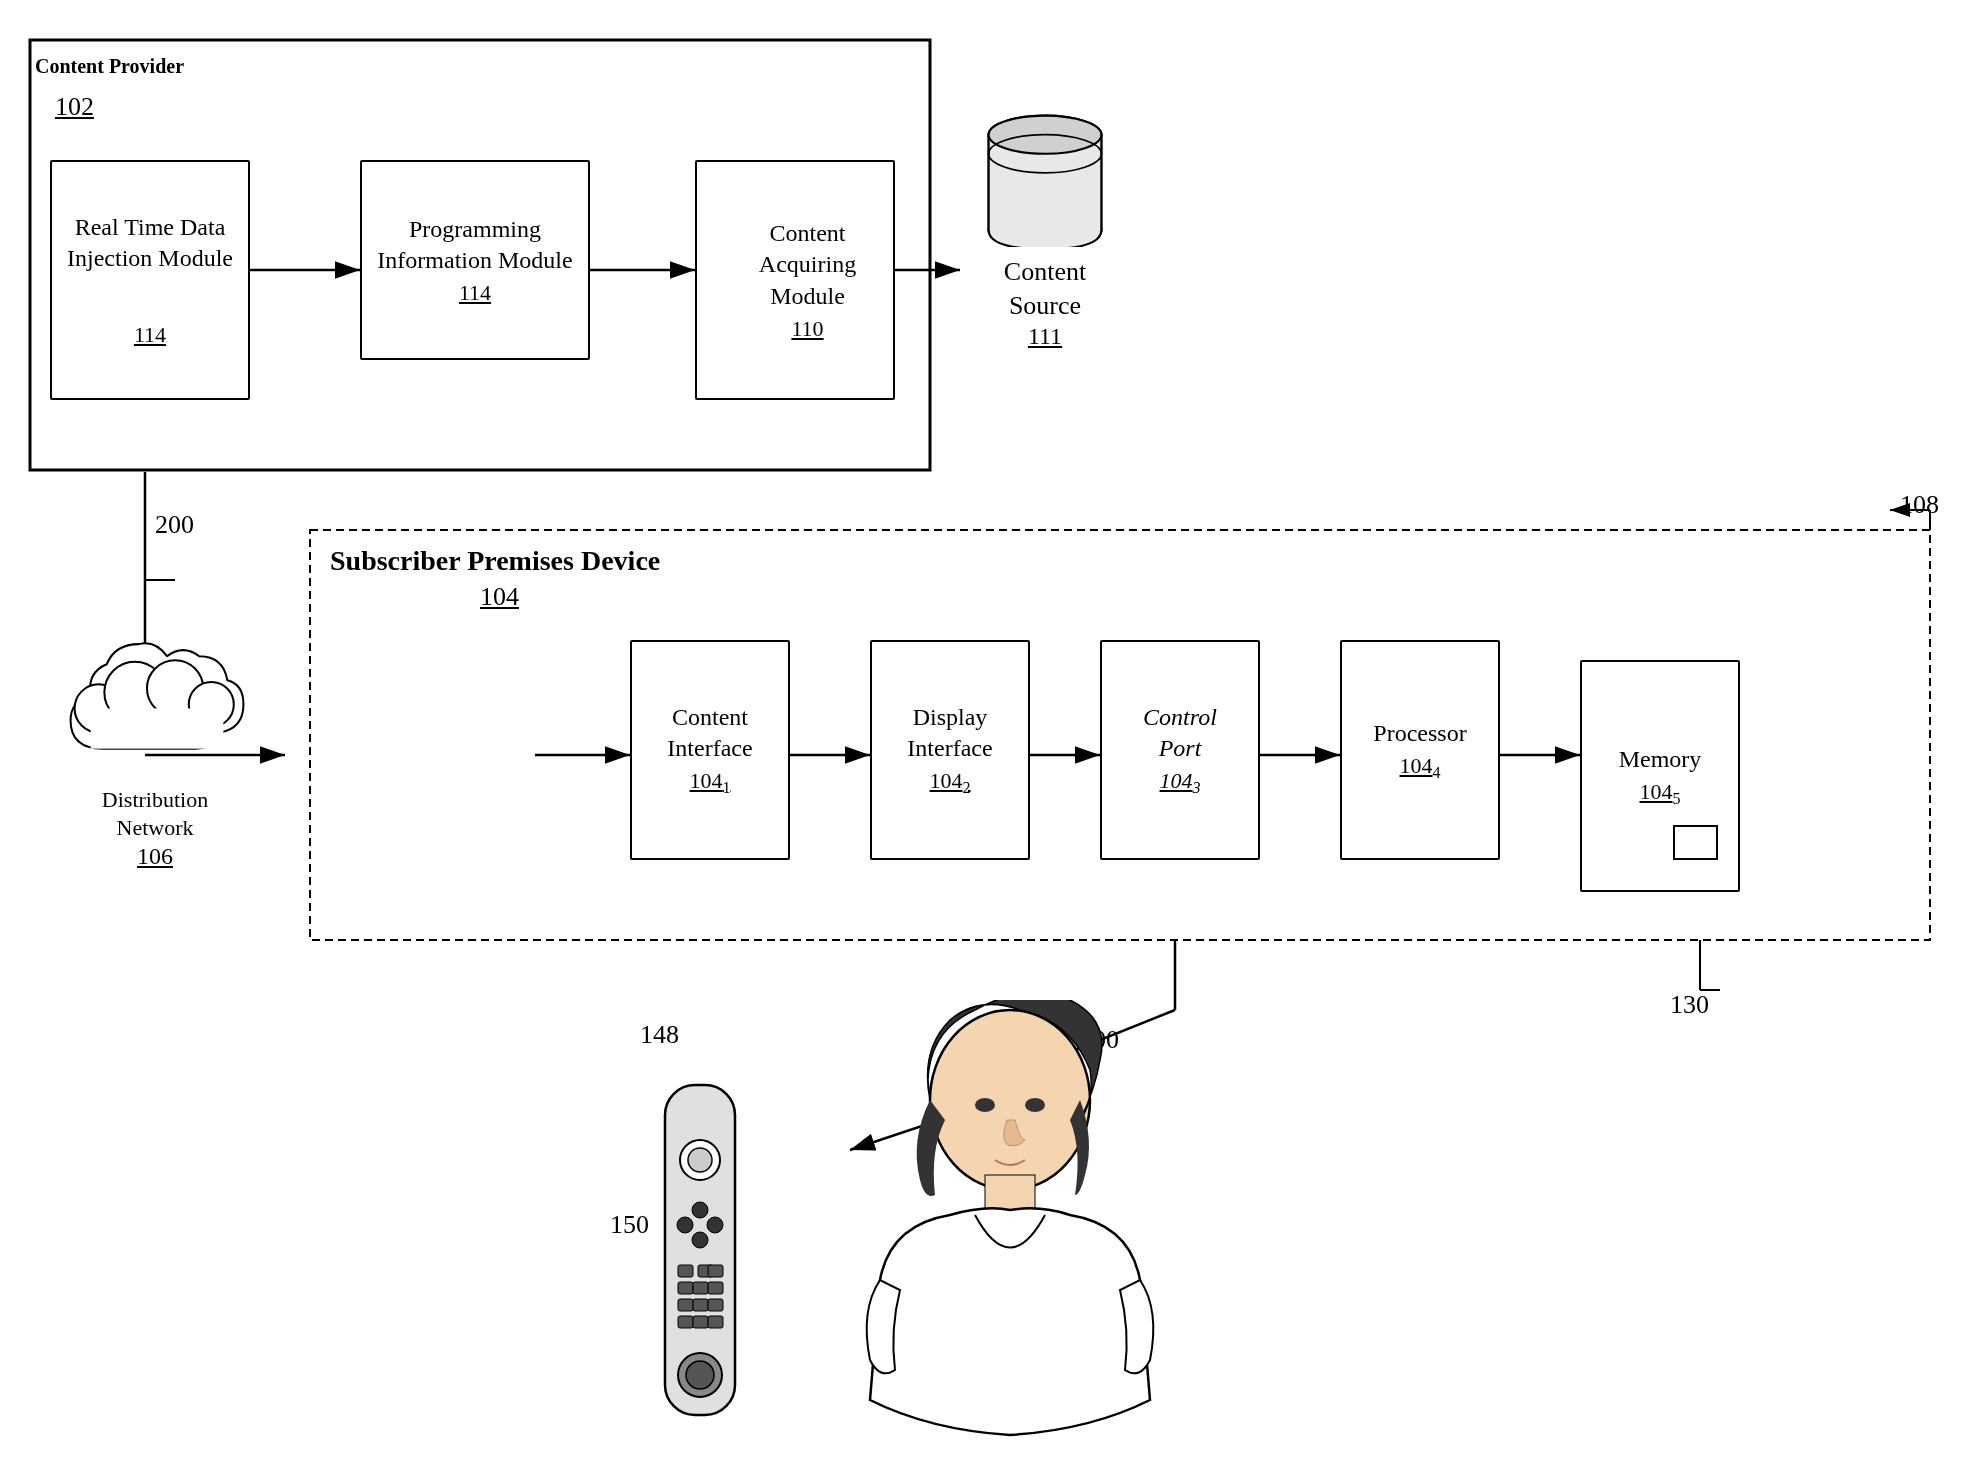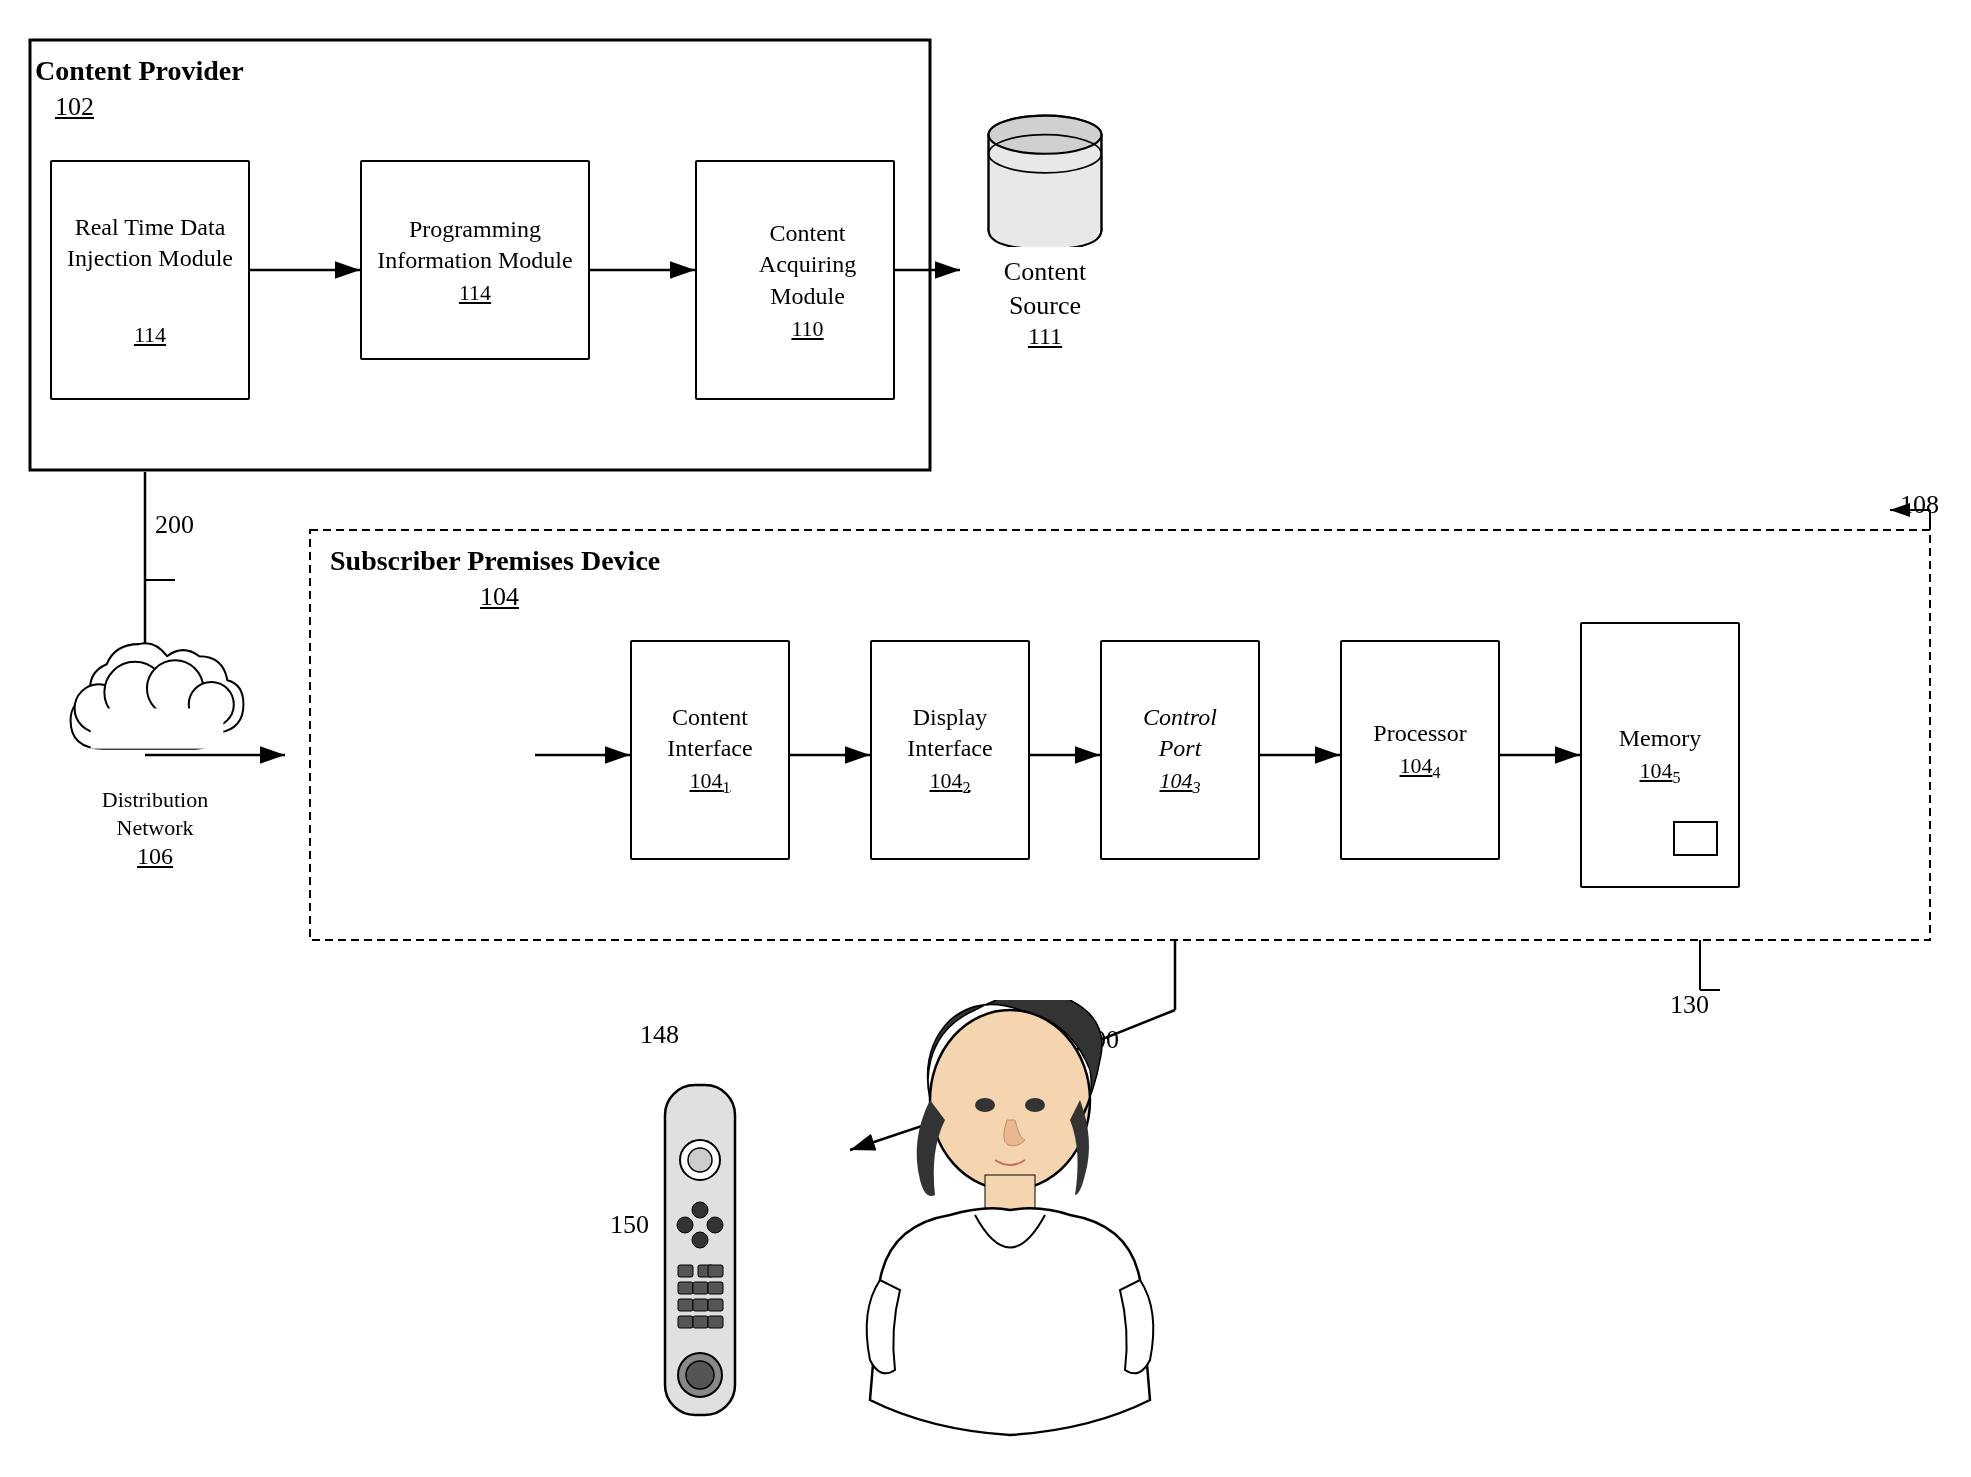--- a/index.html
+++ b/index.html
@@ -15,21 +15,21 @@
     .diagram-container {
       position: absolute;
       top: 0; left: 0;
       width: 1971px;
       height: 1477px;
     }
 
     .content-provider-label {
       position: absolute;
       top: 55px; left: 35px;
-      font-size: 28px;
+      font-size: 20px;
       font-weight: bold;
     }
     .content-provider-num {
       position: absolute;
       top: 92px; left: 55px;
       font-size: 26px;
       text-decoration: underline;
     }
 
     
@@ -265,21 +265,21 @@
   <div class="module-box" style="top:640px; left:1100px; width:160px; height:220px;font-style:italic;">
     <span class="box-label">Control<br>Port</span>
     <span class="box-num">104<sub style="font-size:16px">3</sub></span>
   </div>
 
   <div class="module-box" style="top:640px; left:1340px; width:160px; height:220px;">
     <span class="box-label">Processor</span>
     <span class="box-num">104<sub style="font-size:16px">4</sub></span>
   </div>
 
-  <div class="module-box" style="top:622px; left:1580px; width:160px; height:266px;">
+  <div class="module-box" style="top:660px; left:1580px; width:160px; height:232px;">
     <span class="box-label">Memory</span>
     <span class="box-num">104<sub style="font-size:16px">5</sub></span>
 
     <div style="position:absolute; bottom:30px; right:20px; width:45px; height:35px; border:2px solid #000; background:#fff;"></div>
   </div>
 
   <div class="cloud-container">
     <svg width="250" height="200" viewBox="0 0 250 200">
       <path d="M60,160 Q20,160 20,125 Q20,100 45,95 Q40,65 65,55 Q75,30 105,30 Q125,25 140,45 Q160,30 180,45 Q210,45 215,75 Q235,80 235,105 Q235,135 205,140 Q200,160 175,160 Z" fill="#fff" stroke="#000" stroke-width="2.5"></path>
 

